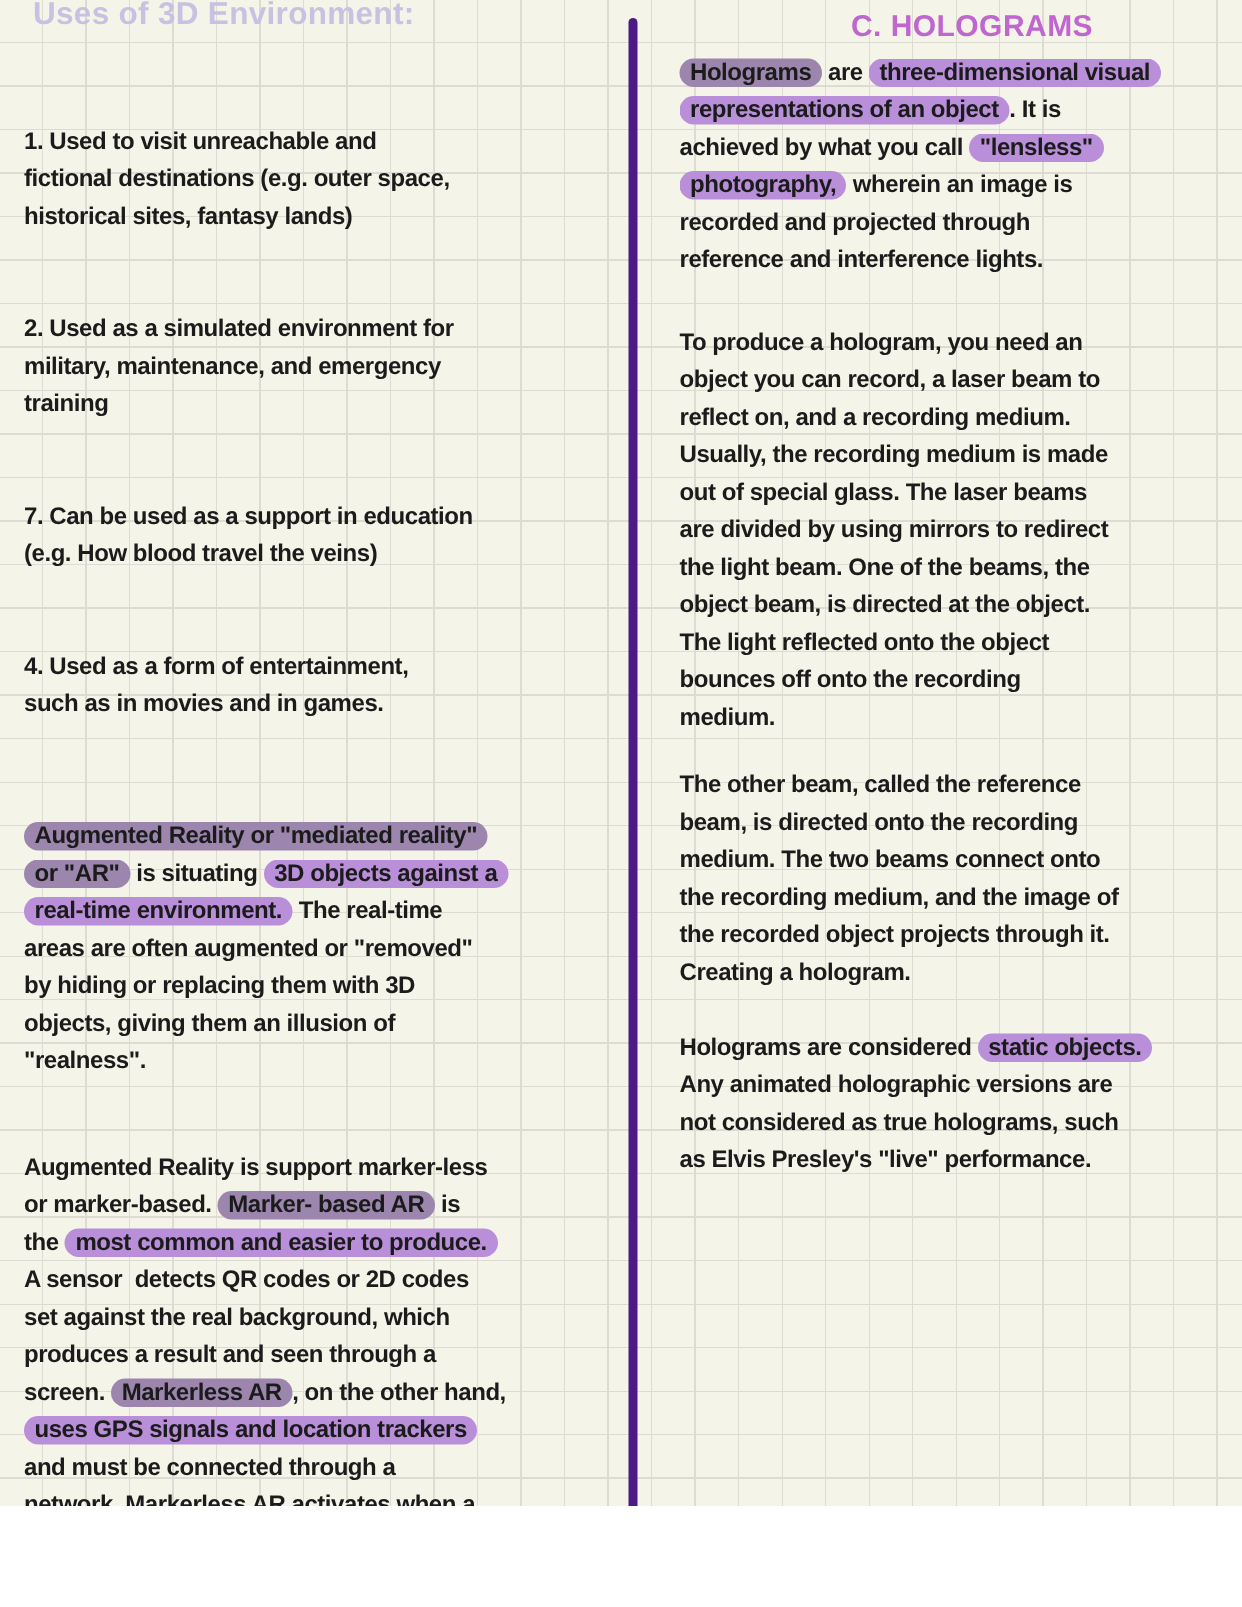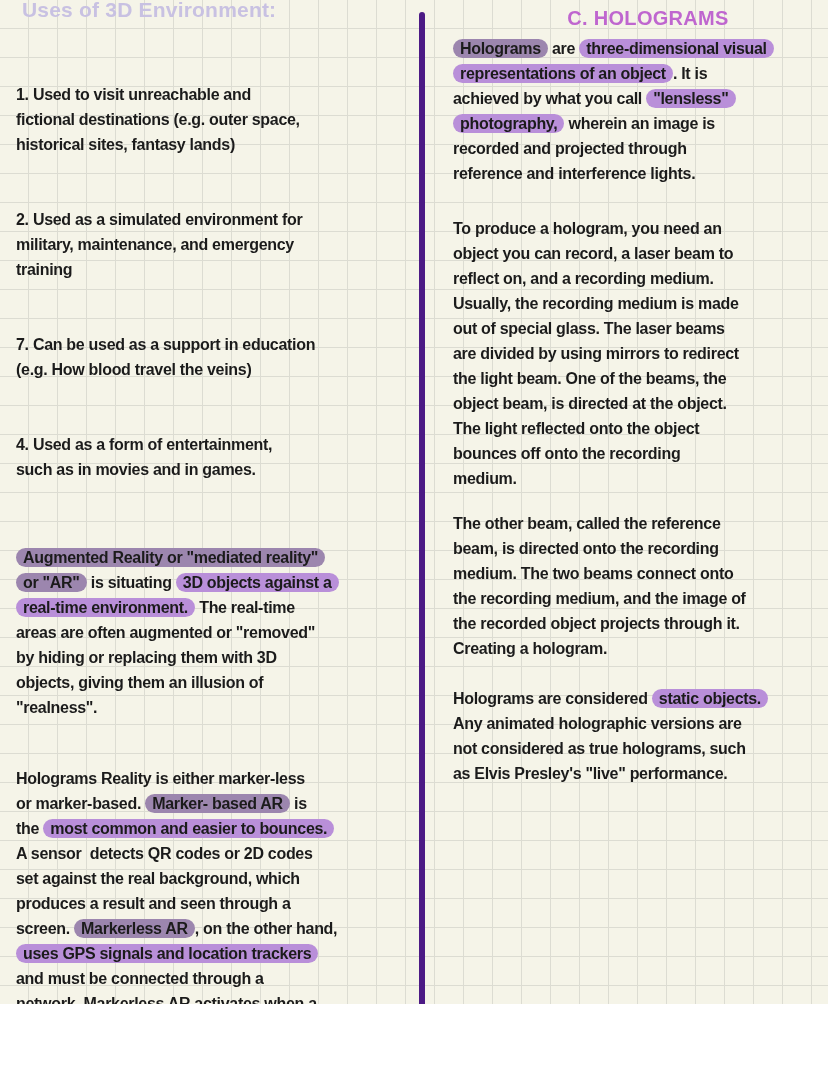--- a/index.html
+++ b/index.html
@@ -95,23 +95,23 @@
 
 
     <div class="body-text para-b1"><span class="hl hl-dark">Augmented Reality or "mediated reality"
 or "AR"</span><span> is situating </span><span class="hl hl-light">3D objects against a
 real-time environment.</span><span> The real-time
 areas are often augmented or "removed"
 by hiding or replacing them with 3D
 objects, giving them an illusion of
 "realness".</span></div>
 
-    <div class="body-text para-b2"><span>Holograms Reality is either marker-less
+    <div class="body-text para-b2"><span>Augmented Reality is support marker-less
 or marker-based. </span><span class="hl hl-dark">Marker- based AR</span><span> is
-the </span><span class="hl hl-light">most common and easier to bounces.</span><span>
+the </span><span class="hl hl-light">most common and easier to produce.</span><span>
 A sensor  detects QR codes or 2D codes
 set against the real background, which
 produces a result and seen through a
 screen. </span><span class="hl hl-dark">Markerless AR</span><span>, on the other hand,
 </span><span class="hl hl-light">uses GPS signals and location trackers</span><span>
 and must be connected through a
 network. Markerless AR activates when a
 certain location or distance is reached.
 An examples of Augmented Reality are
 Microsoft HoloLens and the AR feature

